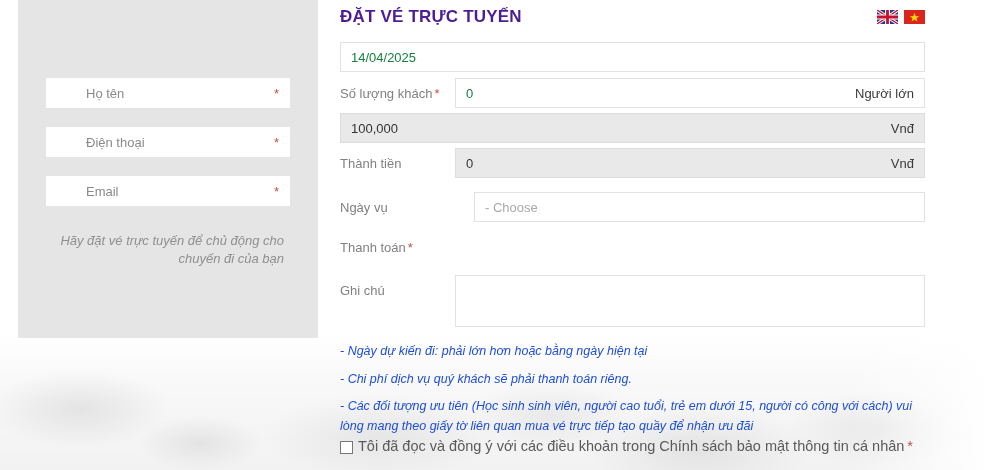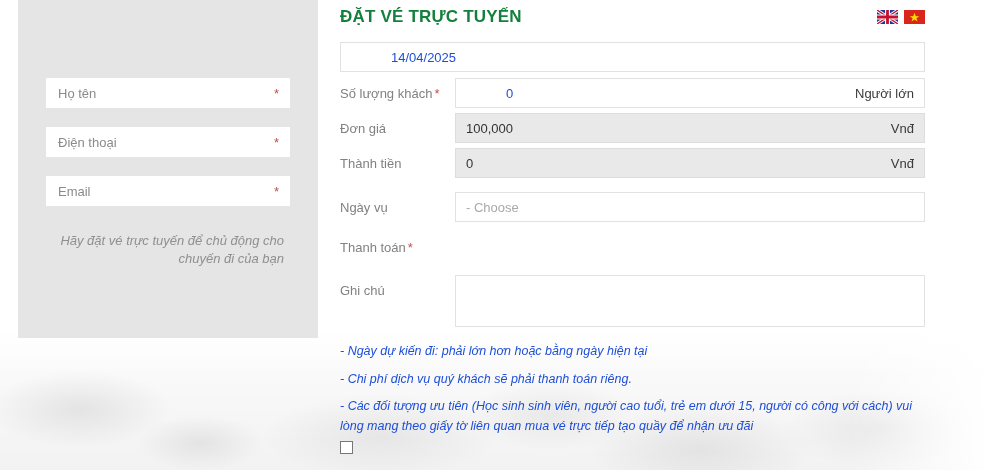--- a/index.html
+++ b/index.html
@@ -22,21 +22,21 @@
     content: ""; position: absolute; inset: 0;
     background: linear-gradient(to right, transparent 85%, #fff 99%),
                 linear-gradient(to top, transparent 70%, rgba(255,255,255,0.85));
   }
 
   
   .sidebar {
     position: absolute; left: 18px; top: 0; width: 300px; height: 338px;
     background: #e5e5e5; padding: 78px 28px 0 28px; z-index: 2;
   }
-  .side-field { position: relative; width: 244px; height: 30px; margin-bottom: 19px; background: #fff; }
+  .side-field { position: relative; width: 244px; height: 30px; margin-bottom: 19px; background: #fff; padding-left: 28px; }
   .side-field input {
     width: 100%; height: 100%; border: 0; background: transparent; outline: none;
     padding: 0 24px 0 12px; font: 13px "Liberation Sans", sans-serif; color: #333;
   }
   .side-field input::placeholder { color: #8a8a8a; opacity: 1; }
   .side-select { display: flex; align-items: center; padding: 0 12px; cursor: pointer; }
   .side-select .sel-text { font-size: 13px; color: #555; flex: 1; }
   .req-mark {
     position: absolute; right: 11px; top: 50%; transform: translateY(-46%);
     color: #c0504d; font-size: 13px; line-height: 1;
@@ -46,38 +46,38 @@
     border-left: 4px solid transparent; border-right: 4px solid transparent;
     border-top: 6px solid #9e4a47;
   }
   .tagline {
     margin-top: 26px; text-align: right; font-style: italic;
     font-size: 13px; color: #8f8f8f; line-height: 18px; padding: 0 6px;
   }
 
   
   .main { position: absolute; left: 340px; top: 0; width: 585px; z-index: 2; }
-  .page-title { position: absolute; left: 0; top: 7px; font-size: 17px; font-weight: 700; color: #15803d; letter-spacing: 0.2px; }
+  .page-title { position: absolute; left: 0; top: 7px; font-size: 17px; font-weight: 700; color: #4c1d95; letter-spacing: 0.2px; }
   .lang-flags { position: absolute; right: 0; top: 10px; display: flex; gap: 6px; }
   .lang-flags svg { display: block; cursor: pointer; }
 
   .frow { position: absolute; left: 0; width: 585px; display: flex; }
   .frow .flabel { flex: 0 0 115px; font-size: 13px; color: #818181; padding-top: 8px; }
   .frow .flabel .star { color: #c0504d; margin-left: 2px; }
   .fbox {
     flex: 1; height: 30px; border: 1px solid #e2e2e2; background: #fff;
     display: flex; align-items: center; padding: 0 10px; font-size: 13px; color: #333;
   }
   .fbox input {
     border: 0; outline: none; background: transparent; flex: 1;
-    font: 13px "Liberation Sans", sans-serif; color: #1d4ed8; min-width: 0; margin-left: 40px;
+    font: 13px "Liberation Sans", sans-serif; color: #15803d; min-width: 0;
   }
   .fbox .unit { margin-left: auto; color: #3a3a3a; white-space: nowrap; padding-left: 8px; }
   .fbox.disabled { background: #e9e9e9; border-color: #ddd; }
-  .fbox.placeholder-text { color: #a9a9a9; }
+  .fbox.placeholder-text { color: #a9a9a9; margin-left: 19px; }
   .fbox.select { cursor: pointer; position: relative; }
   .fbox.select .chevron {
     margin-left: auto; color: #444; font-size: 13px; line-height: 1; transform: scaleX(1.4);
   }
   .row-date   { top: 42px;  }
   .row-guests { top: 78px;  }
   .row-price  { top: 113px; }
   .row-total  { top: 148px; }
   .row-service{ top: 192px; }
   .row-payment{ top: 232px; }
@@ -156,23 +156,20 @@
       <div class="flabel">
         <span>Số lượng khách</span><span class="star">*</span>
       </div>
       <div class="fbox">
         <input type="text" value="0" style="">
         <span class="unit">Người lớn</span>
       </div>
     </div>
 
     <div class="frow row-price">
-      <div class="flabel">
-        <span>Đơn giá</span>
-      </div>
       <div class="fbox disabled">
         <span>100,000</span>
         <span class="unit">Vnđ</span>
       </div>
     </div>
 
     <div class="frow row-total">
       <div class="flabel">
         <span>Thành tiền</span>
       </div>
@@ -203,16 +200,19 @@
       </div>
       <textarea style=""></textarea>
     </div>
 
     <div class="form-note note-1">- Ngày dự kiến đi: phải lớn hơn hoặc bằng ngày hiện tại</div>
     <div class="form-note note-2">- Chi phí dịch vụ quý khách sẽ phải thanh toán riêng.</div>
     <div class="form-note note-3">- Các đối tượng ưu tiên (Học sinh sinh viên, người cao tuổi, trẻ em dưới 15, người có công với cách) vui lòng mang theo giấy tờ liên quan mua vé trực tiếp tạo quầy để nhận ưu đãi</div>
 
     <div class="agree-row">
       <input type="checkbox" style="">
+      <span class="agree-label">
+        <span>Tôi đã đọc và đồng ý với các điều khoản trong Chính sách bảo mật thông tin cá nhân</span><span class="star">*</span>
+      </span>
     </div>
 
   </div>
 </div>
 
 </body></html>

